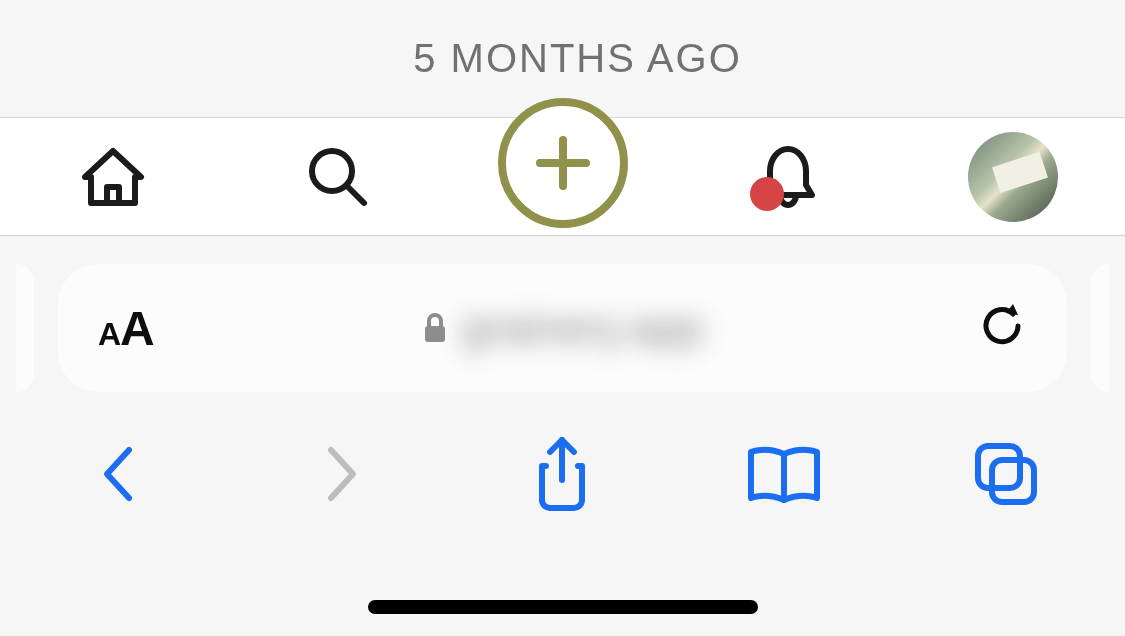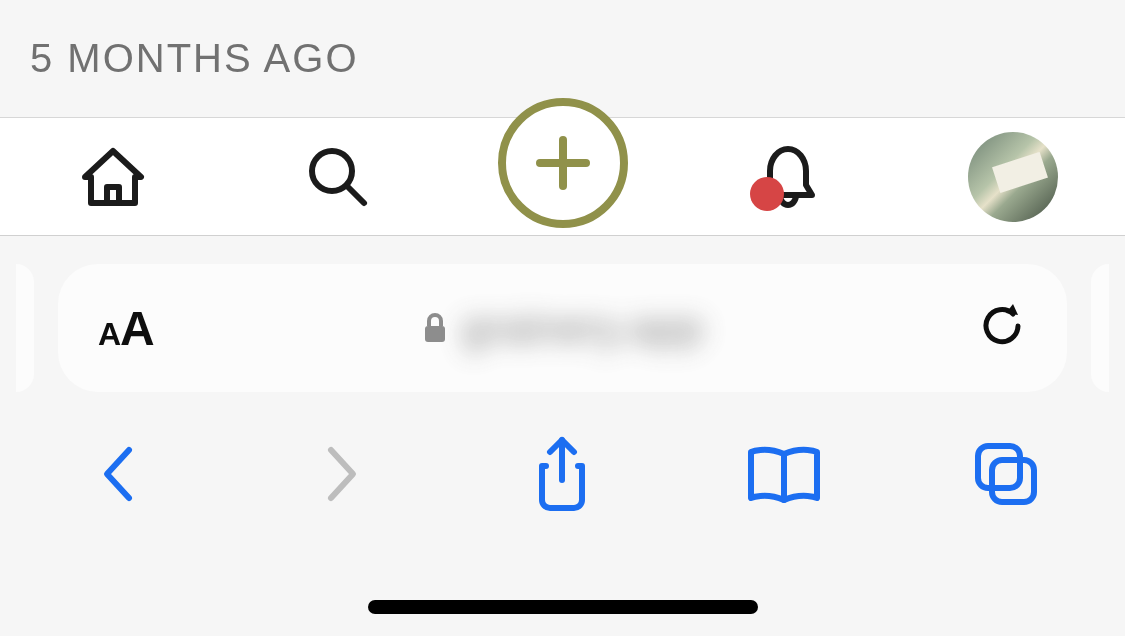--- a/index.html
+++ b/index.html
@@ -12,20 +12,21 @@
       position: relative;
     }
 
     
     .ago-header {
       height: 118px;
       padding-left: 30px;
       display: flex;
       align-items: center;
       border-bottom: 1px solid #d7d7d7;
+      justify-content: center;
     }
     .ago-text {
       font-size: 40px;
       letter-spacing: 2px;
       color: #717171;
     }
 
     
     .app-nav {
       height: 118px;

